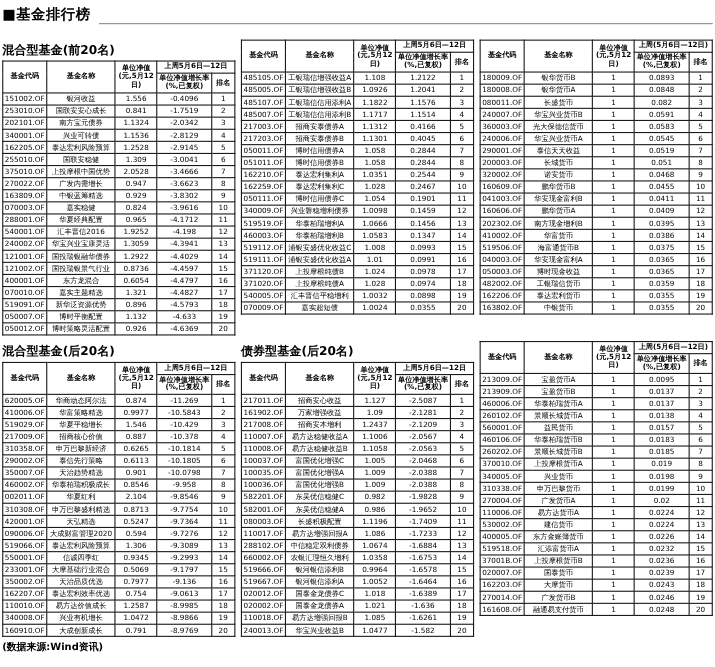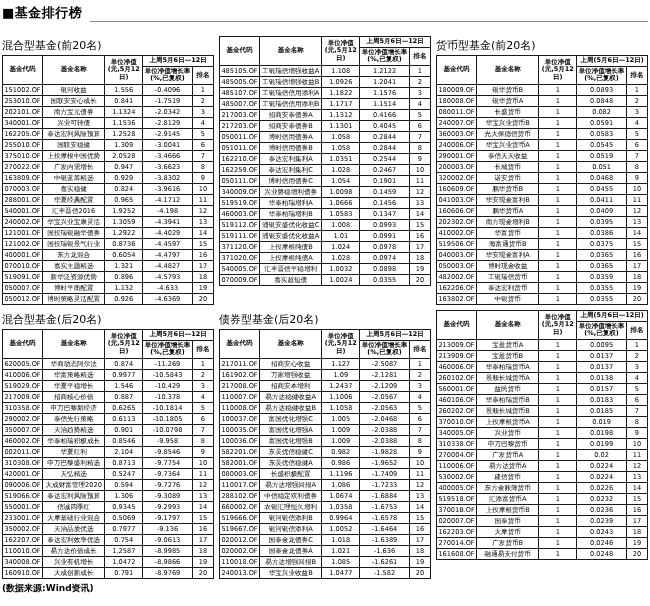--- a/index.html
+++ b/index.html
@@ -36,21 +36,21 @@
     display: grid;
     grid-template-columns: repeat(3, 1fr);
     column-gap: 5px;
     row-gap: 5px;
   }
 
   .fund-section { }
   .section-title {
     margin: 2px 0 2px 0;
     font-size: 11px;
-    font-weight: normal;
+    font-weight: bold;
     white-space: nowrap;
   }
 
   table.fund-table {
     width: 100%;
     border-collapse: collapse;
     table-layout: fixed;
   }
   .fund-table th, .fund-table td {
     border: 1px solid #1a1a1a;
@@ -429,21 +429,20 @@
               <td>嘉实超短债</td>
               <td>1.0024</td>
               <td>0.0355</td>
               <td>20</td>
             </tr>
           </tbody>
     </table>
   </section>
 
   <section class="fund-section">
-    <h2 class="section-title">货币型基金(前20名)</h2>
     <table class="fund-table">
       <colgroup>
         <col class="w-code">
             <col class="w-name">
             <col class="w-nav">
             <col class="w-growth">
             <col class="w-rank">
       </colgroup>
       <thead>
         <tr>

